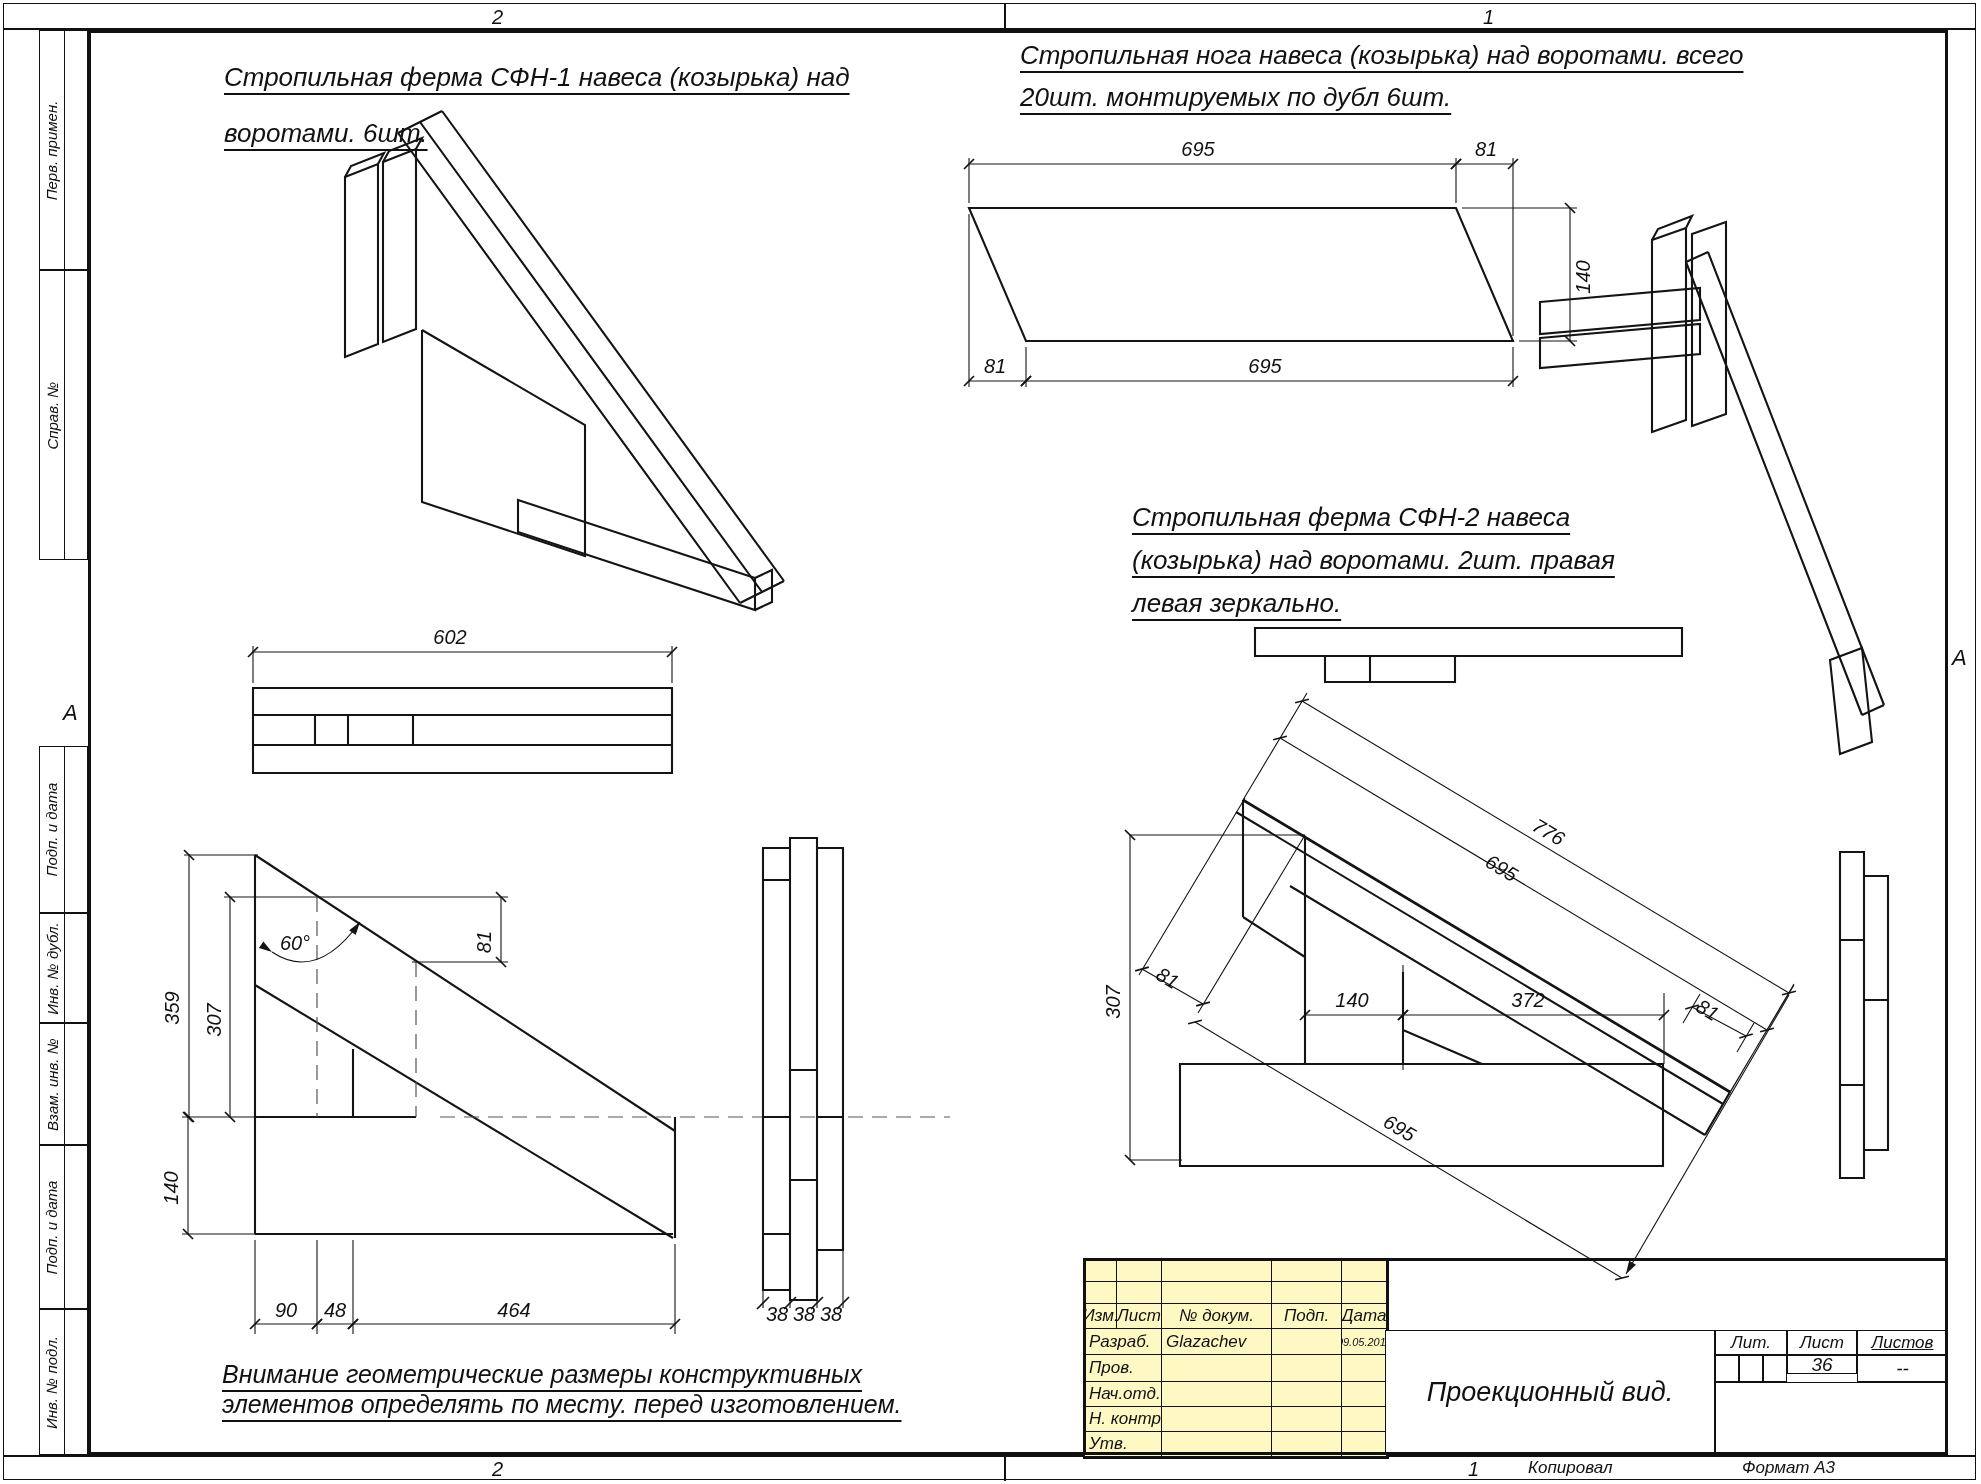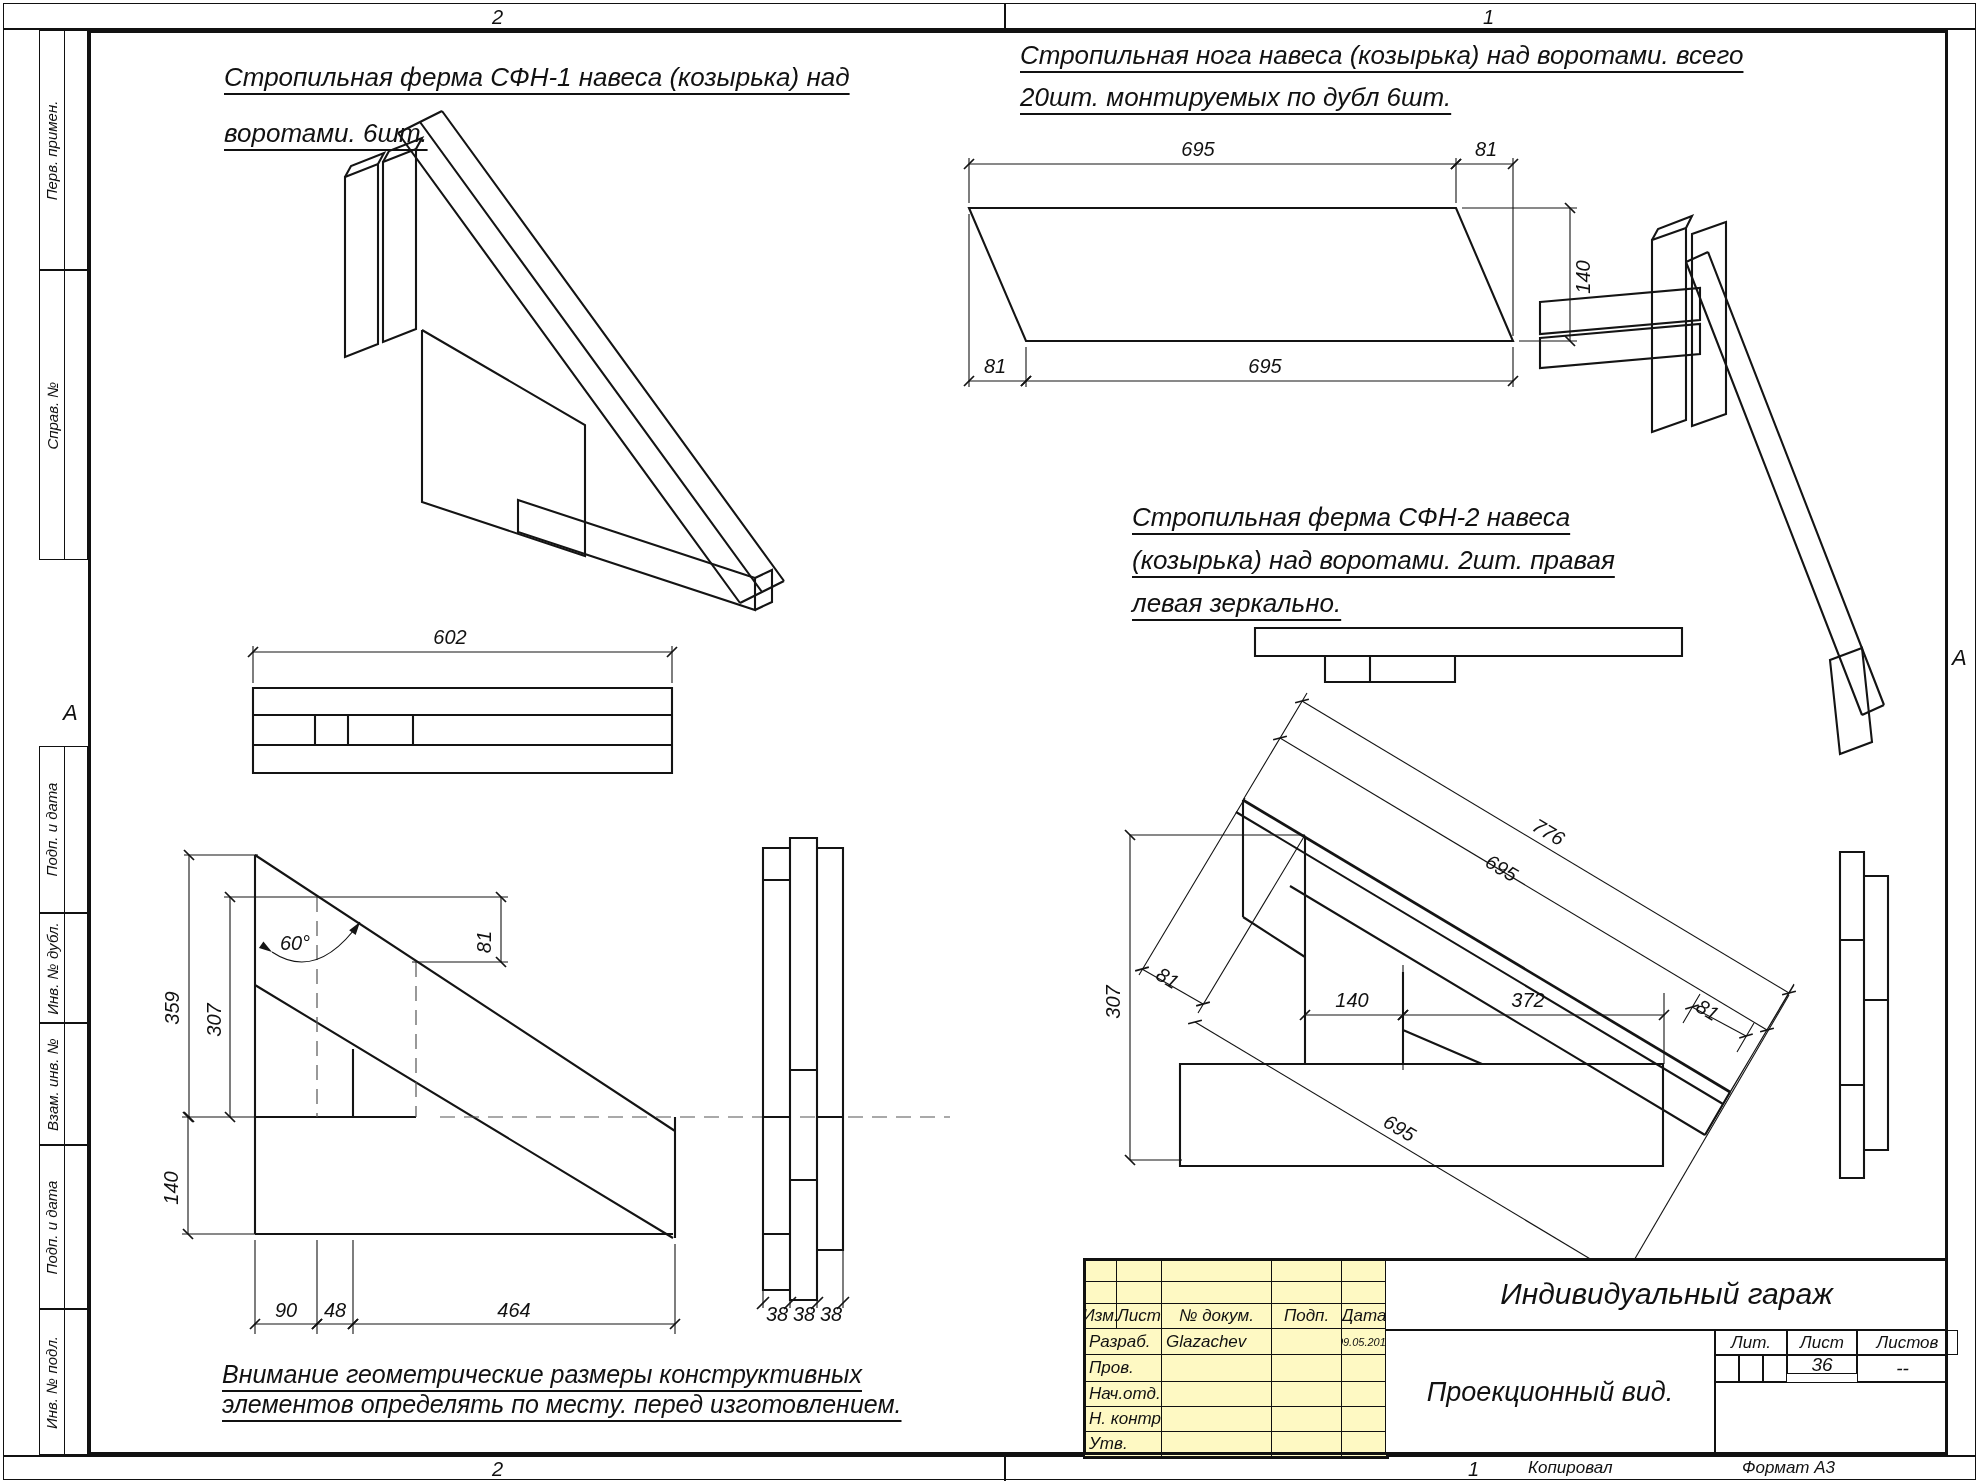--- a/index.html
+++ b/index.html
@@ -264,25 +264,24 @@
     <div class="c l sp2">Н. контр.</div>
     <div class="c"></div>
       <div class="c"></div>
       <div class="c"></div>
     <div class="c l sp2">Утв.</div>
     <div class="c"></div>
       <div class="c"></div>
       <div class="c"></div>
   </div>
 
-  <div class="abs tbc" style="left:1385px;top:1258px;width:563px;height:72px;font-size:30px;">Индивидуальный гараж</div>
   <div class="abs tbc" style="left:1385px;top:1330px;width:330px;height:125px;font-size:27px;">Проекционный вид.</div>
   <div class="abs tbc" style="left:1715px;top:1330px;width:72px;height:25px;">Лит.</div>
   <div class="abs tbc" style="left:1787px;top:1330px;width:70px;height:25px;">Лист</div>
-  <div class="abs tbc" style="left:1857px;top:1330px;width:101px;height:25px;">Листов</div>
+  <div class="abs tbc" style="left:1857px;top:1330px;width:91px;height:25px;text-decoration:underline;">Листов</div>
   <div class="abs tbc" style="left:1715px;top:1355px;width:24px;height:27px;border-width:1.4px;"></div>
   <div class="abs tbc" style="left:1739px;top:1355px;width:24px;height:27px;border-width:1.4px;"></div>
   <div class="abs tbc" style="left:1763px;top:1355px;width:24px;height:27px;border-width:1.4px;"></div>
   <div class="abs tbc" style="left:1787px;top:1355px;width:70px;height:19px;font-size:19px;">36</div>
   <div class="abs tbc" style="left:1857px;top:1355px;width:91px;height:27px;font-size:19px;">--</div>
   <div class="abs tbc" style="left:1715px;top:1382px;width:233px;height:73px;"></div>
   <div class="abs tb-outline"></div>
 
 </div>
 

